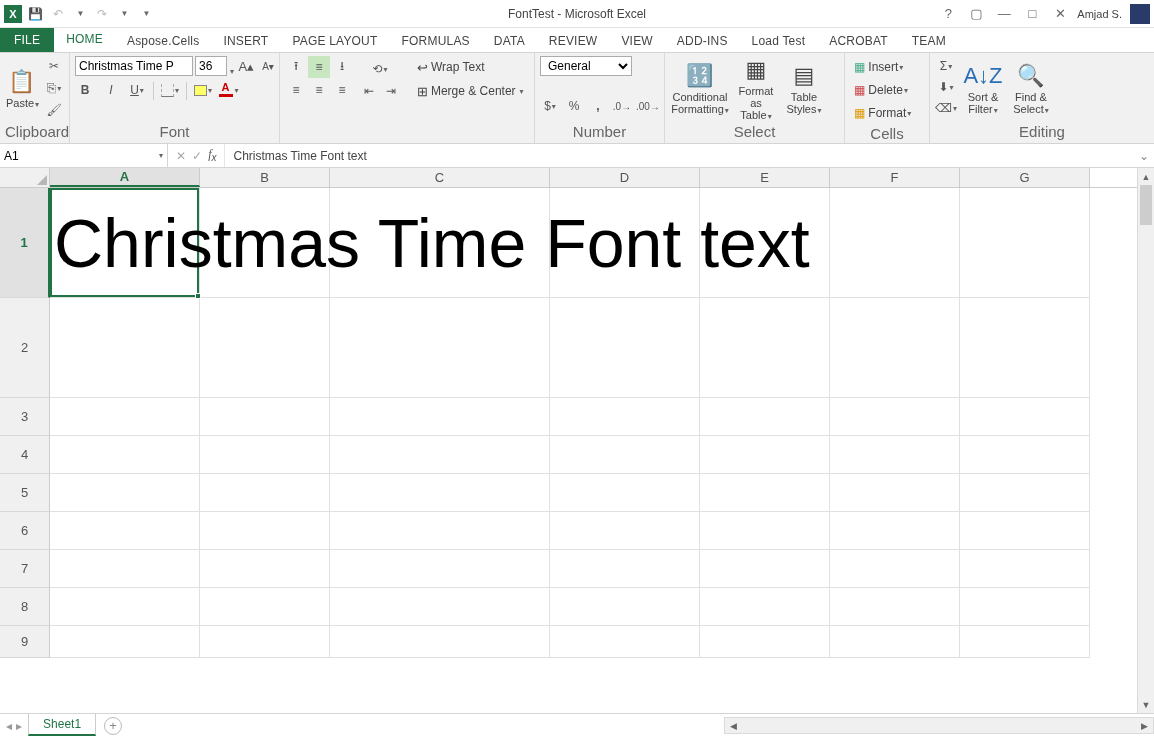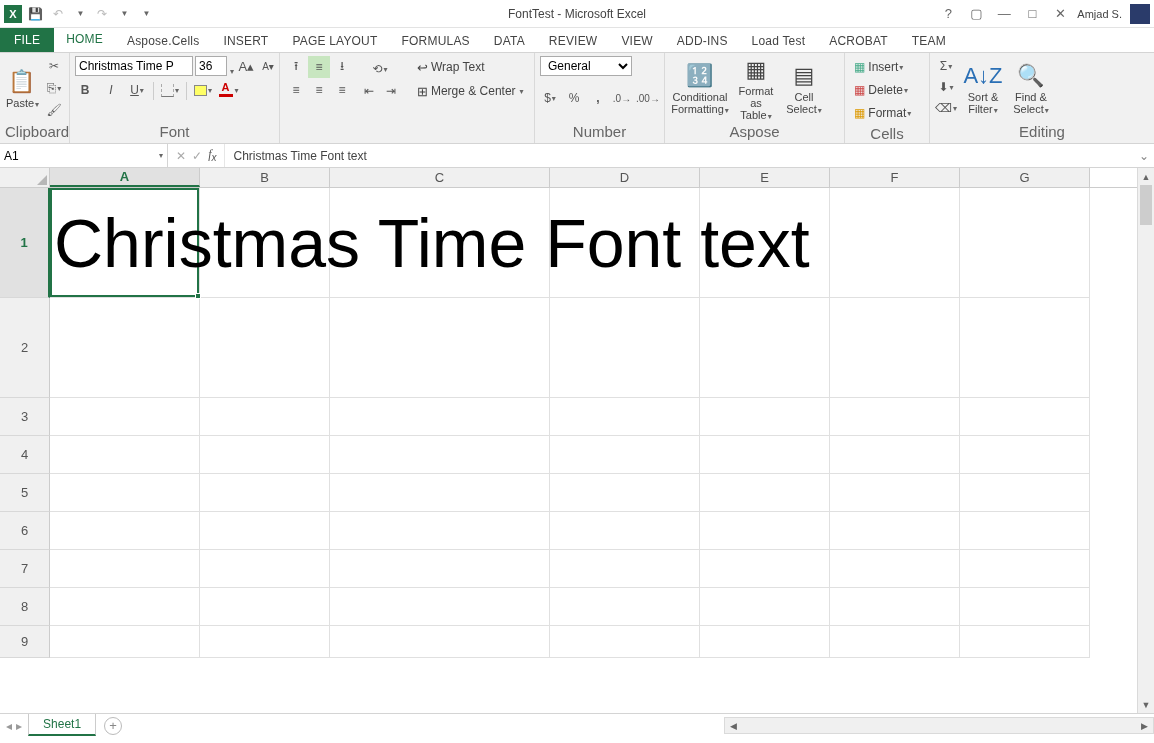--- a/index.html
+++ b/index.html
@@ -227,21 +227,21 @@
         <div class="widebtn">
             <span class="merge-ic">⊞</span>
             <span>Merge &amp; Center</span>
             <span class="dd" style="margin-left:4px">▾</span>
           </div>
       </div>
     </div>
   </div>
 
   <div class="group" style="width:130px">
-    <div class="group-body col" style="gap:12px">
+    <div class="group-body col" style="gap:20px">
       <div class="row">
           <select class="combo num-combo"><option>General</option></select>
         </div>
       <div class="row" style="gap:4px">
         <div class="btn">$<span class="dd">▾</span></div>
         <div class="btn">%</div>
         <div class="btn">
             <b>,</b>
           </div>
         <div class="btn" style="font-size:10px">.0→</div>
@@ -256,24 +256,24 @@
       <div class="bigbtn wide">
           <div class="big-ic">🔢</div>
           <div class="lbl"><span>Conditional Formatting</span><span class="dd">▾</span></div>
         </div>
       <div class="bigbtn">
           <div class="big-ic">▦</div>
           <div class="lbl"><span>Format as Table</span><span class="dd">▾</span></div>
         </div>
       <div class="bigbtn">
           <div class="big-ic">▤</div>
-          <div class="lbl"><span>Cell Select</span><span class="dd">▾</span></div>
-        </div>
-    </div>
-    <div class="group-label">Aspose</div>
+          <div class="lbl"><span>Table Styles</span><span class="dd">▾</span></div>
+        </div>
+    </div>
+    <div class="group-label">Select</div>
   </div>
 
   <div class="group" style="width:85px">
     <div class="group-body col" style="gap:1px">
       <div class="widebtn">
           <span style="margin-right:3px;color:#4a8">▦</span>
           <span>Insert</span>
           <span class="dd">▾</span>
         </div>
       <div class="widebtn">

